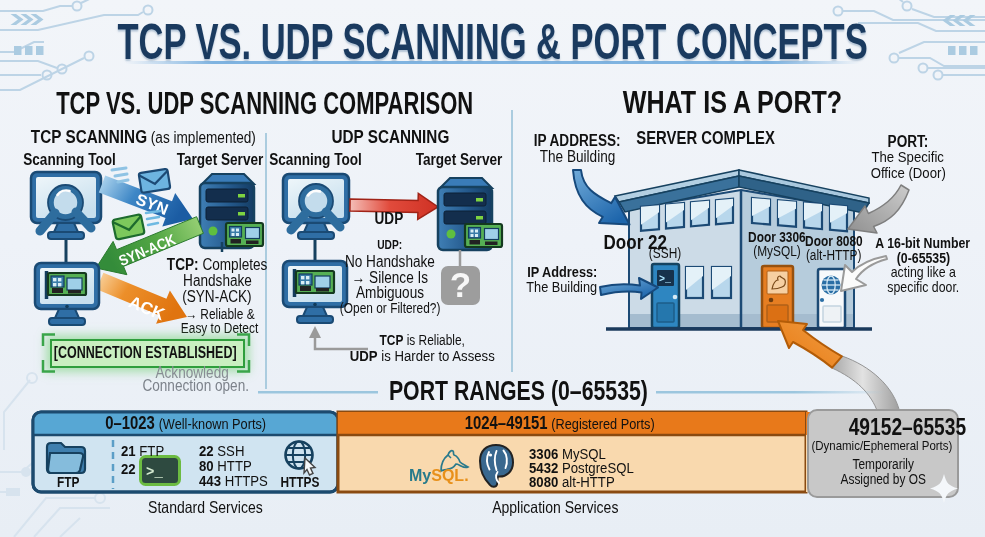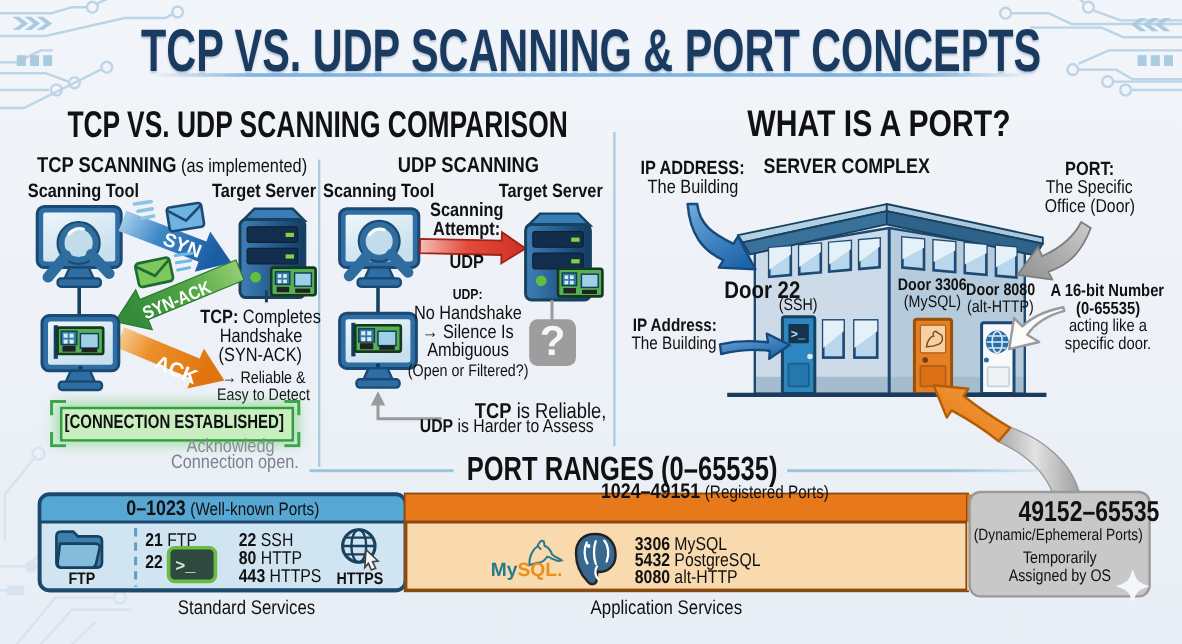--- a/index.html
+++ b/index.html
@@ -480,27 +480,26 @@
   <span style="display:inline-block;transform:scaleX(0.78);white-space:nowrap;">[CONNECTION ESTABLISHED]</span>
 </div>
 <div class="abs ctr" style="left:120px;top:364px;width:145px;color:#878d93;font-size:16px;"><span class="cx">Acknowledg</span></div>
 <div class="abs ctr" style="left:118px;top:377px;width:155px;color:#7c828a;font-size:16px;"><span class="cx">Connection open.</span></div>
 
 <div class="abs ctr" style="left:268px;top:127px;width:244px;">
   <span class="b cx" style="font-size:18px;">UDP SCANNING</span>
 </div>
 <div class="abs ctr b" style="left:256px;top:151px;width:120px;font-size:16px;"><span class="cx">Scanning Tool</span></div>
 <div class="abs ctr b" style="left:399px;top:151px;width:120px;font-size:16px;"><span class="cx">Target Server</span></div>
-<div class="abs ctr b" style="left:334px;top:168px;width:110px;font-size:16px;line-height:16px;"><span class="cx">Scanning</span><br><span class="cx">Attempt:</span></div>
 <div class="abs ctr b" style="left:334px;top:210px;width:110px;font-size:16px;"><span class="cx">UDP</span></div>
 <div class="abs ctr b" style="left:330px;top:238px;width:120px;font-size:12px;"><span class="cx">UDP:</span></div>
 <div class="abs ctr" style="left:305px;top:254px;width:170px;font-size:16px;line-height:15.5px;"><span class="cx">No Handshake</span><br><span class="cx">→ Silence Is</span><br><span class="cx">Ambiguous</span></div>
 <div class="abs ctr" style="left:305px;top:300px;width:170px;font-size:14px;"><span class="cx">(Open or Filtered?)</span></div>
 <div class="abs ctr b" style="left:441px;top:265px;width:39px;font-size:35px;color:#f7f7f7;">?</div>
-<div class="abs ctr" style="left:330px;top:332px;width:185px;font-size:18px;text-align:right;"><span class="cx"><span class="b">TCP</span> is Reliable,</span></div>
+<div class="abs ctr" style="left:330px;top:332px;width:185px;font-size:14px;"><span class="cx"><span class="b">TCP</span> is Reliable,</span></div>
 <div class="abs ctr" style="left:330px;top:347px;width:185px;font-size:15.5px;"><span class="cx"><span class="b">UDP</span> is Harder to Assess</span></div>
 
 <div class="abs ctr b" style="left:522px;top:132px;width:110px;font-size:16px;"><span class="cx">IP ADDRESS:</span></div>
 <div class="abs ctr" style="left:522px;top:148px;width:110px;font-size:16px;"><span class="cx">The Building</span></div>
 <div class="abs ctr b" style="left:618px;top:128px;width:175px;font-size:17.5px;"><span class="cx">SERVER COMPLEX</span></div>
 <div class="abs ctr b" style="left:853px;top:133px;width:110px;font-size:16px;"><span class="cx">PORT:</span></div>
 <div class="abs ctr" style="left:853px;top:149px;width:110px;font-size:15.5px;line-height:15.5px;"><span class="cx">The Specific</span><br><span class="cx">Office (Door)</span></div>
 <div class="abs ctr b" style="left:512px;top:263px;width:100px;font-size:15px;"><span class="cx">IP Address:</span></div>
 <div class="abs ctr" style="left:512px;top:278px;width:100px;font-size:15px;"><span class="cx">The Building</span></div>
 <div class="abs ctr" style="left:867px;top:236px;width:112px;font-size:14.5px;line-height:14.5px;"><span class="cx b">A 16-bit Number</span><br><span class="cx b">(0-65535)</span><br><span class="cx">acting like a</span><br><span class="cx">specific door.</span></div>
@@ -519,21 +518,21 @@
 <div class="abs ctr" style="left:33px;top:413px;width:305px;">
   <span class="cx"><span class="b" style="font-size:17.5px;">0–1023</span> <span style="font-size:15px;">(Well-known Ports)</span></span>
 </div>
 <div class="abs ctr b" style="left:40px;top:474px;width:56px;font-size:14px;"><span class="cx">FTP</span></div>
 <div class="abs" style="left:121px;top:442px;font-size:15.5px;"><span class="cl"><span class="b">21</span> FTP</span></div>
 <div class="abs" style="left:121px;top:460px;font-size:15.5px;"><span class="cl b">22</span></div>
 <div class="abs" style="left:199px;top:442px;font-size:15.5px;"><span class="cl"><span class="b">22</span> SSH</span></div>
 <div class="abs" style="left:199px;top:457px;font-size:15.5px;"><span class="cl"><span class="b">80</span> HTTP</span></div>
 <div class="abs" style="left:199px;top:472px;font-size:15.5px;"><span class="cl"><span class="b">443</span> HTTPS</span></div>
 <div class="abs ctr b" style="left:271px;top:474px;width:58px;font-size:14px;"><span class="cx">HTTPS</span></div>
-<div class="abs ctr" style="left:338px;top:399px;width:444px;padding-left:36px;">
+<div class="abs ctr" style="left:338px;top:413px;width:444px;">
   <span class="cx"><span class="b" style="font-size:17.5px;">1024–49151</span> <span style="font-size:15px;">(Registered Ports)</span></span>
 </div>
 <div class="abs" style="left:409px;top:467px;white-space:nowrap;">
   <span class="b" style="font-size:16px;color:#277a8b;">My</span><span class="b" style="font-size:16px;color:#e8901a;">SQL.</span>
 </div>
 <div class="abs" style="left:529px;top:445px;font-size:15.5px;"><span class="cl"><span class="b">3306</span> MySQL</span></div>
 <div class="abs" style="left:529px;top:459px;font-size:15.5px;"><span class="cl"><span class="b">5432</span> PostgreSQL</span></div>
 <div class="abs" style="left:529px;top:473px;font-size:15.5px;"><span class="cl"><span class="b">8080</span> alt-HTTP</span></div>
 <div class="abs ctr" style="left:808px;top:413px;width:150px;padding-left:24px;">
   <span class="b" style="display:inline-block;font-size:24px;transform:scaleX(0.8);">49152–65535</span>

